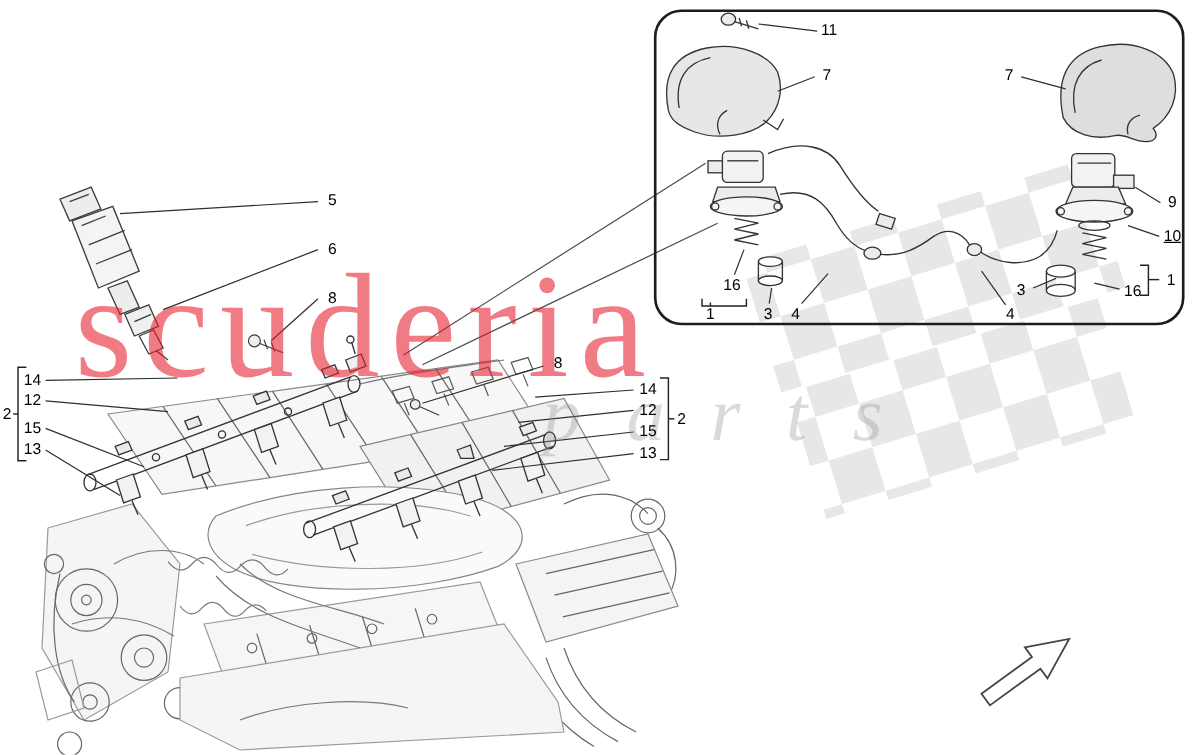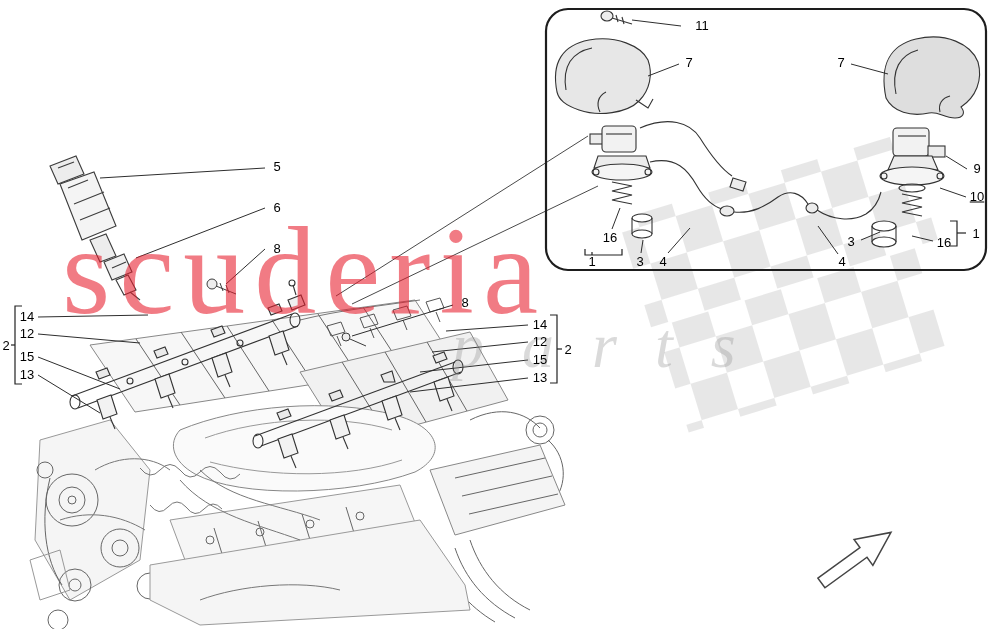--- a/index.html
+++ b/index.html
@@ -303,21 +303,21 @@
       <div class="callout" style="left: 27px; top: 316px;">14</div>
       <div class="callout" style="left: 27px; top: 333px;">12</div>
       <div class="callout" style="left: 27px; top: 356px;">15</div>
       <div class="callout" style="left: 27px; top: 374px;">13</div>
       <div class="callout" style="left: 6px; top: 345px;">2</div>
       <div class="callout" style="left: 540px; top: 324px;">14</div>
       <div class="callout" style="left: 540px; top: 341px;">12</div>
       <div class="callout" style="left: 540px; top: 359px;">15</div>
       <div class="callout" style="left: 540px; top: 377px;">13</div>
       <div class="callout" style="left: 568px; top: 349px;">2</div>
-      <div class="callout" style="left: 691px; top: 25px; margin-left: 11px;">11</div>
+      <div class="callout" style="left: 691px; top: 25px;">11</div>
       <div class="callout" style="left: 689px; top: 62px;">7</div>
       <div class="callout" style="left: 841px; top: 62px;">7</div>
       <div class="callout" style="left: 977px; top: 168px;">9</div>
       <div class="callout" style="left: 977px; top: 196px; text-decoration: underline;">10</div>
       <div class="callout" style="left: 976px; top: 233px;">1</div>
       <div class="callout" style="left: 944px; top: 242px;">16</div>
       <div class="callout" style="left: 851px; top: 241px;">3</div>
       <div class="callout" style="left: 842px; top: 261px;">4</div>
       <div class="callout" style="left: 610px; top: 237px;">16</div>
       <div class="callout" style="left: 592px; top: 261px;">1</div>

